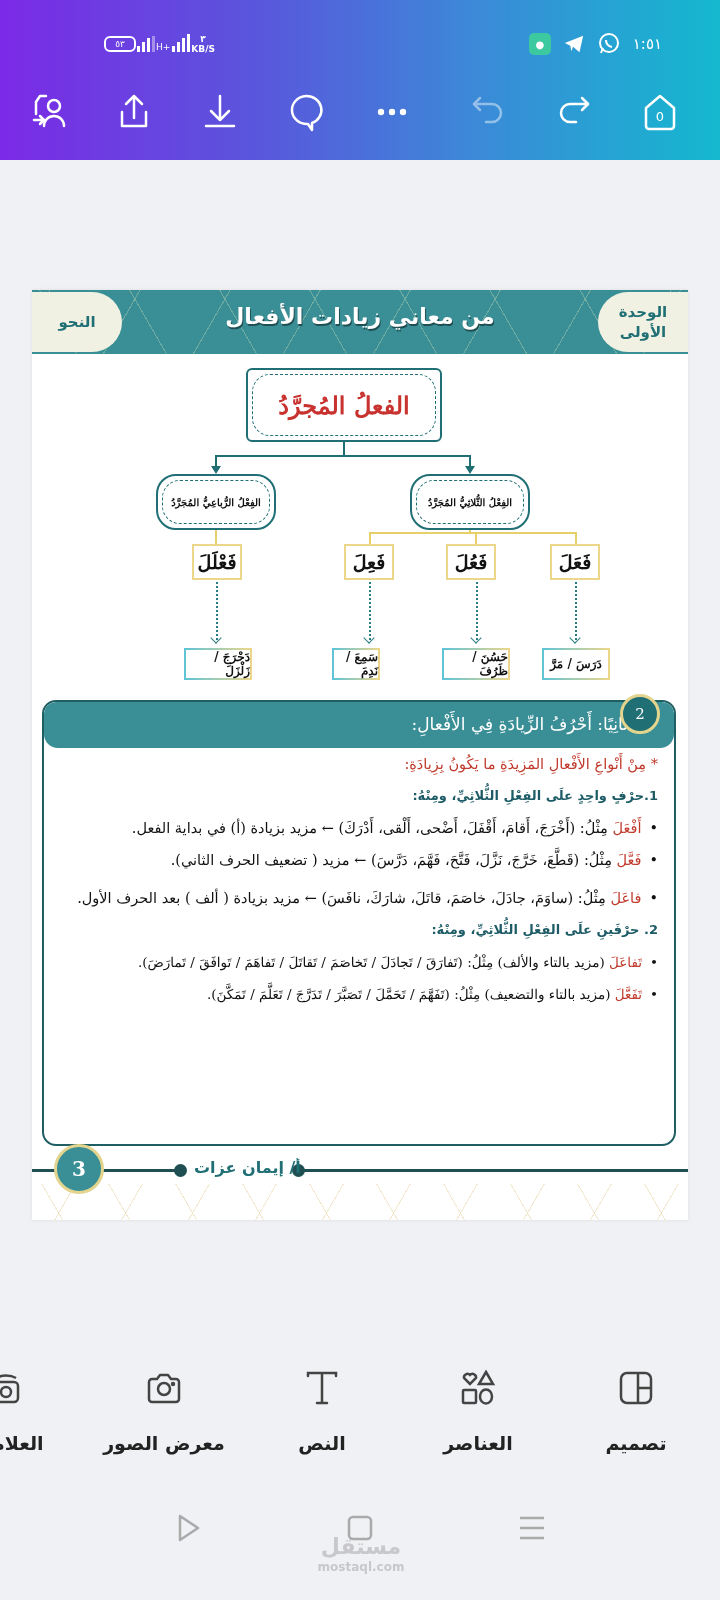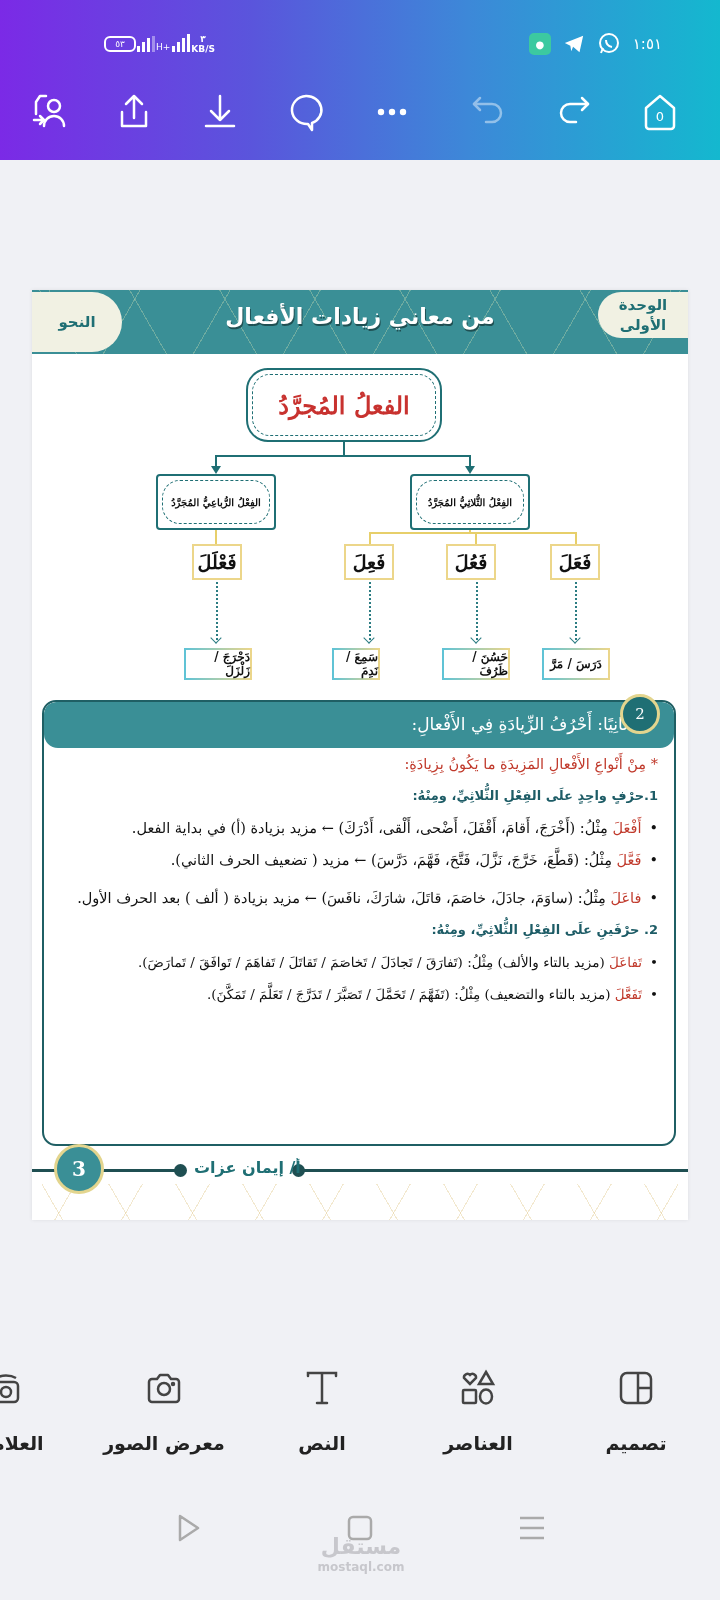--- a/index.html
+++ b/index.html
@@ -51,46 +51,46 @@
     background:
       repeating-linear-gradient(60deg, transparent 0 38px, rgba(210,225,180,0.35) 38px 39px, transparent 39px 78px),
       repeating-linear-gradient(-60deg, transparent 0 38px, rgba(210,225,180,0.35) 38px 39px, transparent 39px 78px);
   }
   .doc-header .pill-left {
     position: absolute; left: -20px; top: 2px; width: 110px; height: 60px;
     background: #f1f1e3; border-radius: 0 50px 50px 0;
     display: flex; align-items: center; justify-content: center; padding-left: 20px;
   }
   .doc-header .pill-right {
-    position: absolute; right: -20px; top: 2px; width: 110px; height: 46px;
+    position: absolute; right: -20px; top: 2px; width: 110px; height: 60px;
     background: #f1f1e3; border-radius: 50px 0 0 50px;
     display: flex; align-items: center; justify-content: center; padding-right: 20px;
     text-align: center;
   }
   .pill-text { color: #1f6f74; font-weight: bold; font-size: 15px; line-height: 20px; direction: rtl; font-family: "DejaVu Sans", sans-serif; }
   .doc-title {
     position: absolute; left: 150px; width: 356px; top: 14px; text-align: center;
     color: #fff; font-weight: bold; font-size: 22px; direction: rtl;
     text-shadow: 1px 2px 0 #1f4f52;
   }
   
   .node-main {
     position: absolute; left: 214px; top: 78px; width: 196px; height: 74px;
-    border: 2px solid #1f6f74; border-radius: 22px; background: #fff;
+    border: 2px solid #1f6f74; border-radius: 6px; background: #fff;
   }
   .node-main::after, .node-sub::after {
     content: ""; position: absolute; inset: 4px; border: 1.5px dashed #1f6f74; border-radius: 18px;
   }
   .node-main span {
     position: absolute; inset: 0; display: flex; align-items: center; justify-content: center;
     color: #c8322f; font-weight: bold; font-size: 24px; direction: rtl; font-family: "DejaVu Serif", serif;
   }
   .node-sub {
     position: absolute; width: 120px; height: 56px; top: 184px;
-    border: 2px solid #1f6f74; border-radius: 4px; background: #fff;
+    border: 2px solid #1f6f74; border-radius: 20px; background: #fff;
   }
   .node-sub span {
     position: absolute; inset: 0; display: flex; align-items: center; justify-content: center;
     font-size: 10px; font-weight: bold; direction: rtl; color: #111; font-family: "DejaVu Serif", serif;
   }
   .line { position: absolute; background: #1f6f74; }
   .yline { position: absolute; background: #e7cf6a; }
   .arrow {
     position: absolute; width: 0; height: 0;
     border-left: 5px solid transparent; border-right: 5px solid transparent; border-top: 8px solid #1f6f74;

